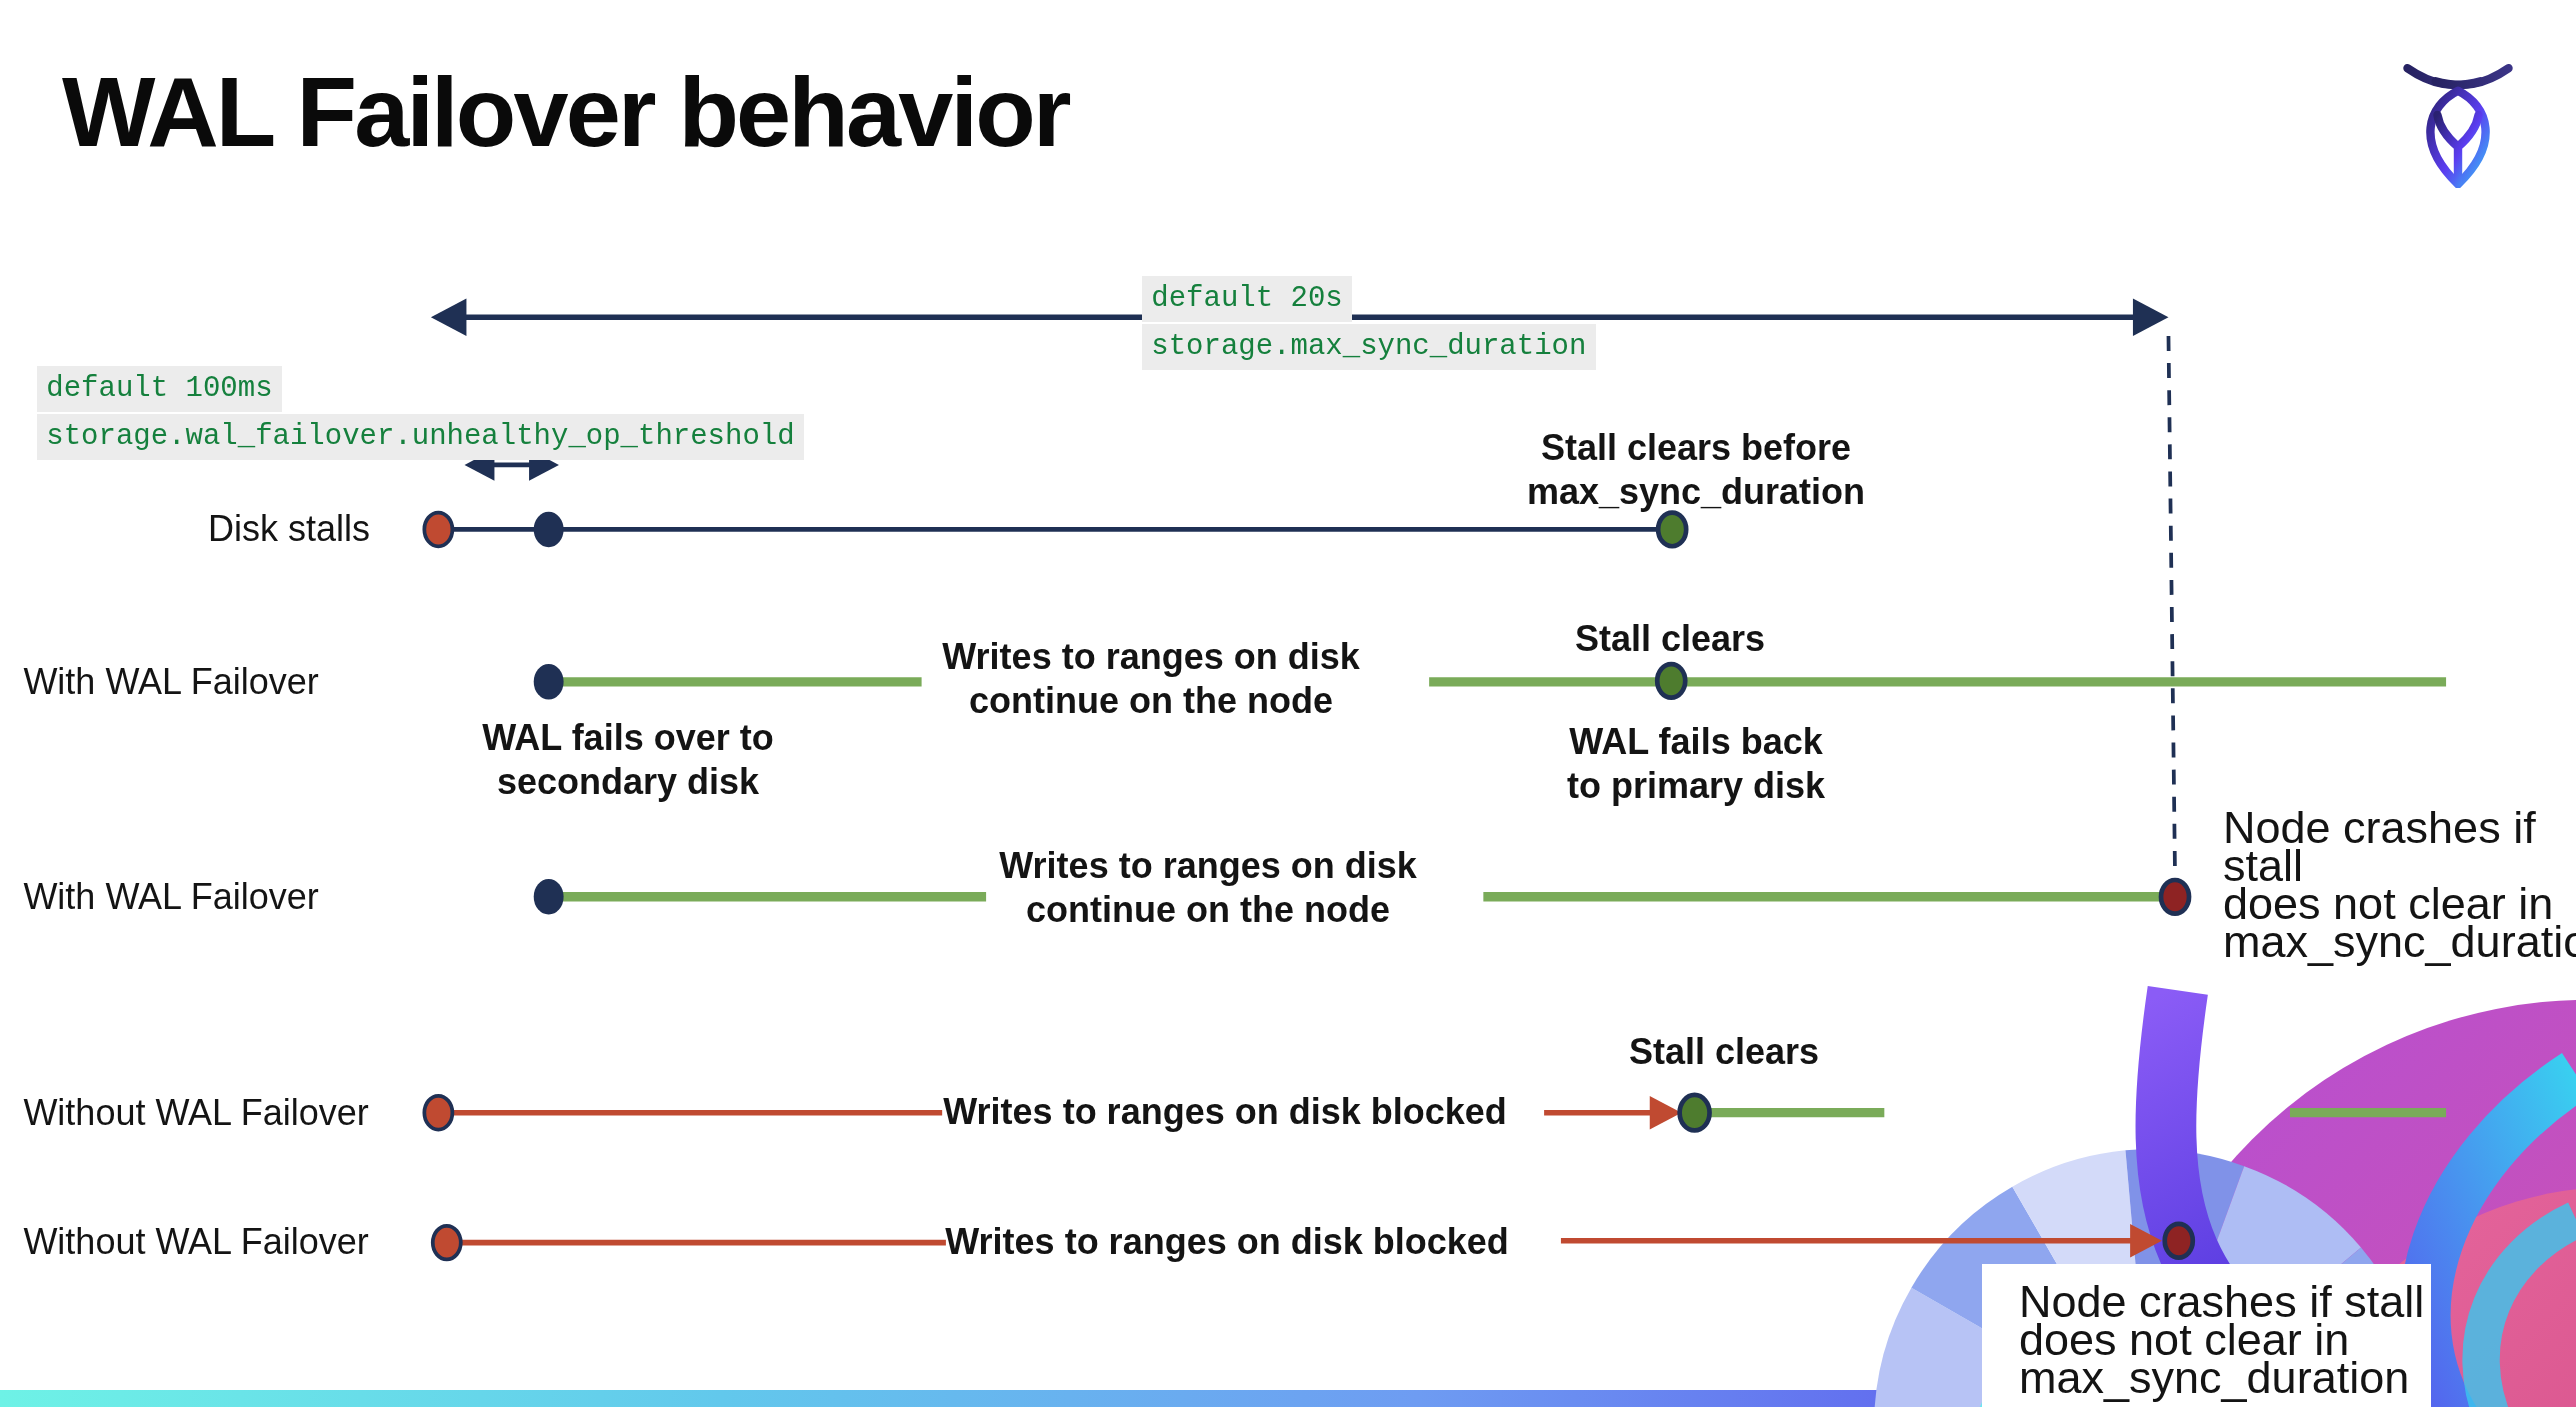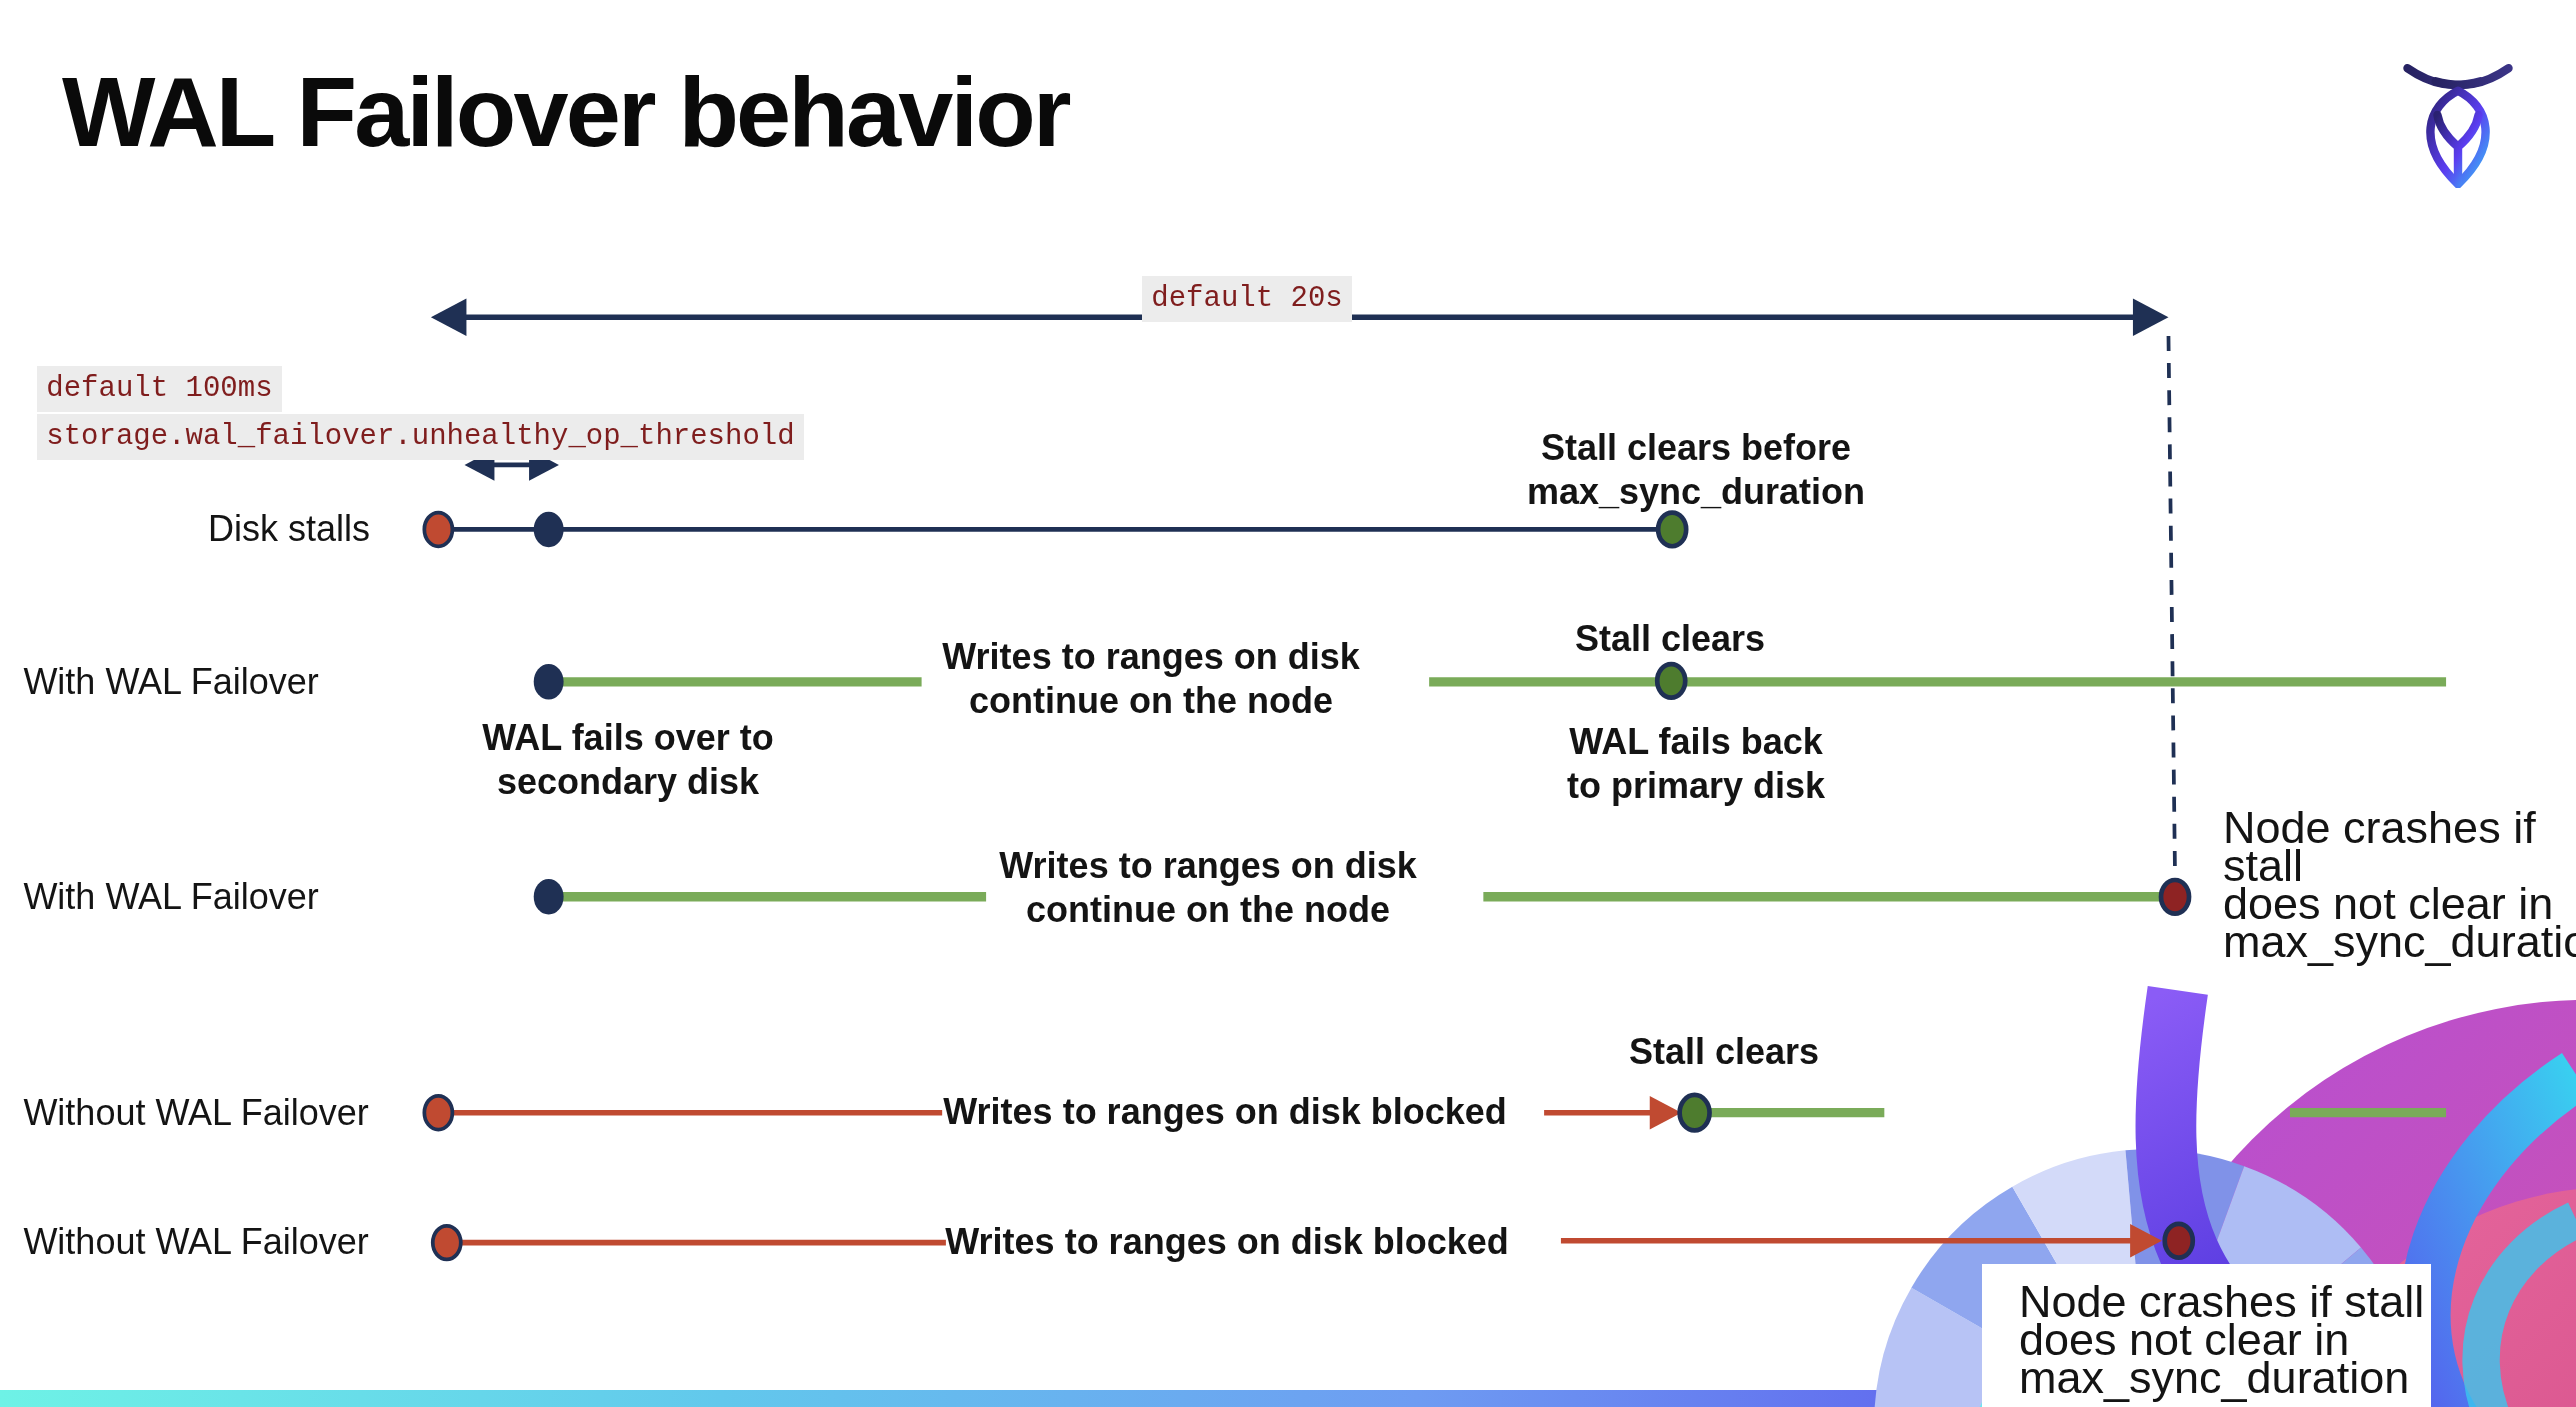--- a/index.html
+++ b/index.html
@@ -4,21 +4,21 @@
 <style>
   html,body{margin:0;padding:0;background:#ffffff;}
   #slide{position:relative;width:2576px;height:1408px;background:#ffffff;overflow:hidden;
          font-family:"Liberation Sans",sans-serif;color:#141414;margin-top:18px;}
   .abs{position:absolute;}
   .title{font-size:99px;font-weight:800;letter-spacing:-2.8px;color:#0a0a0a;white-space:nowrap;}
   .rowlabel{font-size:36px;transform:translateY(-50%);white-space:nowrap;}
   .ann{font-size:36px;line-height:44px;text-align:center;transform:translate(-50%,-50%);
        white-space:pre-line;font-weight:bold;}
   .ann-left{font-size:45px;line-height:38px;text-align:left;white-space:pre-line;}
-  .mono{font-family:"Liberation Mono","DejaVu Sans Mono",monospace;font-size:29px;line-height:37px;color:#7f1d1d;}
+  .mono{font-family:"Liberation Mono","DejaVu Sans Mono",monospace;font-size:29px;line-height:37px;color:#15803d;}
   .mono span{display:table;background:#ececec;padding:3.7px 9.3px 5.6px 9.3px;margin-bottom:1.9px;white-space:pre;}
   .whitebox{background:#ffffff;}
   .layer1{z-index:1}.layer2{z-index:2}.layer3{z-index:3}.layer4{z-index:4}.layer5{z-index:5}
 </style>
 </head>
 <body>
 
 <div id="slide">
 
   <div class="abs layer1" style="left:0;top:1372px;width:2576px;height:36px;
@@ -100,20 +100,21 @@
     <ellipse cx="478" cy="1310" rx="15" ry="18" fill="#c04a31" stroke="#1f3054" stroke-width="4"></ellipse>
     <ellipse cx="2331" cy="1308" rx="15" ry="18" fill="#8e2323" stroke="#1f3054" stroke-width="5"></ellipse>
   </svg>
 
   <div class="abs layer4" style="left:0;top:0;width:2576px;height:1408px;">
 
     <div class="abs title" style="left:62px;top:37px;">WAL Failover behavior</div>
 
     <div class="abs mono" style="left:1142px;top:258px;">
       <span>default 20s</span>
+      <span>storage.max_sync_duration</span>
     </div>
     <div class="abs mono" style="left:37px;top:348px;text-align:center;">
       <span>default 100ms</span>
       <span>storage.wal_failover.unhealthy_op_threshold</span>
     </div>
 
     <div class="abs rowlabel" style="left:208px;top:511px;">Disk stalls</div>
     <div class="abs rowlabel" style="left:23.4px;top:664px;">With WAL Failover</div>
     <div class="abs rowlabel" style="left:23.4px;top:879px;">With WAL Failover</div>
     <div class="abs rowlabel" style="left:23.4px;top:1095px;">Without WAL Failover</div>

